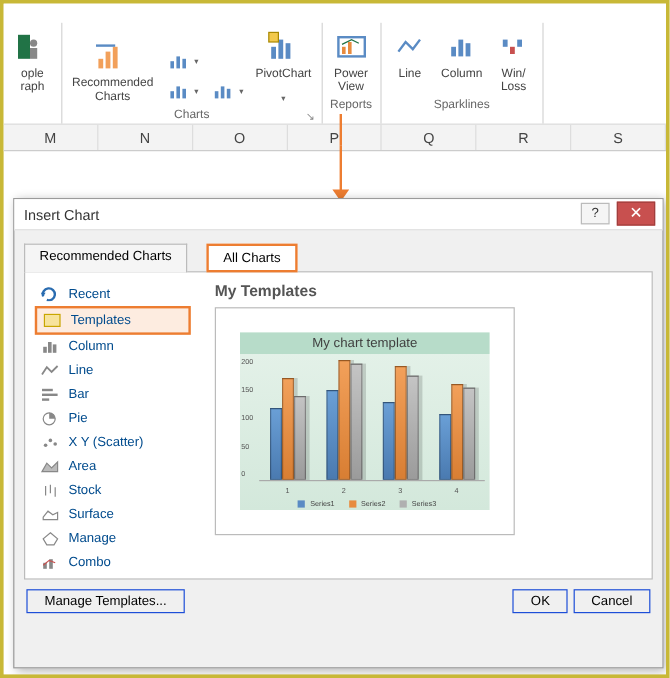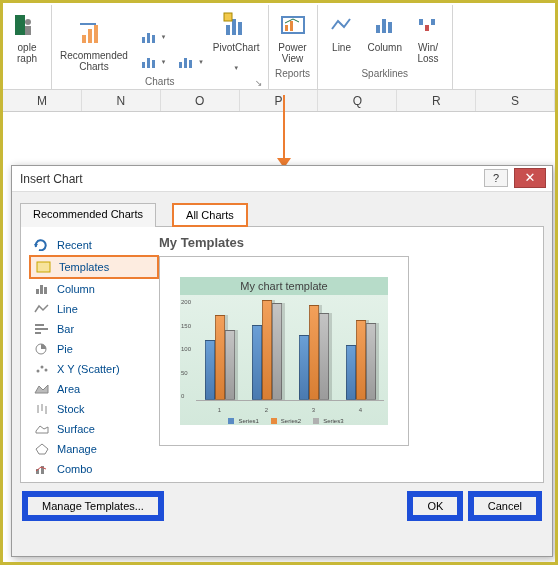--- a/index.html
+++ b/index.html
@@ -1,19 +1,19 @@
 <!DOCTYPE html>
 <html><head>
 <meta charset="utf-8">
 <style>
 * { box-sizing: border-box; margin: 0; padding: 0; font-family: "Segoe UI", Tahoma, sans-serif; }
 body { width: 558px; height: 565px; background: #fff; position: relative; overflow: hidden; border: 3px solid #c8b837; }
 
 
-.ribbon { background: #fff; padding: 2px 0 0 0; }
+.ribbon { background: #fff; padding: 16px 0 0 0; }
 .ribbon-groups { display: flex; border-bottom: 1px solid #d4d4d4; }
 .rg { border-right: 1px solid #d4d4d4; padding: 2px 4px; display: flex; flex-direction: column; align-items: center; }
 .rg-items { display: flex; align-items: flex-end; gap: 2px; }
 .rg-label { font-size: 10px; color: #666; text-align: center; margin-top: 2px; position: relative; width: 100%; }
 .rg-launcher { position: absolute; right: 0; bottom: -1px; width: 10px; height: 10px; font-size: 9px; color: #888; }
 .rbtn { display: flex; flex-direction: column; align-items: center; padding: 2px 4px; cursor: pointer; }
 .rbtn .ic { width: 32px; height: 32px; display: flex; align-items: center; justify-content: center; }
 .rbtn .ic.sm { width: 24px; height: 20px; }
 .rbtn .lbl { font-size: 10px; color: #444; text-align: center; line-height: 11px; margin-top: 1px; min-height: 22px; }
 .rbtn .dd { font-size: 7px; color: #666; }
@@ -23,21 +23,21 @@
 .col-headers div { flex: 1; text-align: center; font-size: 12px; color: #444; line-height: 22px; border-right: 1px solid #ddd; }
 
 
 .dialog { position: absolute; left: 8px; top: 162px; width: 542px; height: 392px; background: #f0f0f0; border: 1px solid #9a9a9a; box-shadow: 2px 2px 8px rgba(0,0,0,.3); }
 .dlg-title { height: 26px; background: #fff; display: flex; align-items: center; padding-left: 8px; font-size: 12px; color: #333; position: relative; border-bottom: 1px solid #ddd; }
 .dlg-title .help { position: absolute; right: 44px; top: 3px; width: 24px; height: 18px; border: 1px solid #bbb; font-size: 11px; text-align: center; line-height: 16px; background: #f5f5f5; }
 .dlg-title .close { position: absolute; right: 6px; top: 2px; width: 32px; height: 20px; background: #c8504f; color: #fff; font-size: 13px; text-align: center; line-height: 18px; border: 1px solid #a03e3d; }
 .dlg-tabs { display: flex; padding: 10px 8px 0 8px; gap: 16px; }
 .dlg-tab { padding: 4px 12px; font-size: 11px; border: 1px solid #bbb; background: #f5f5f5; cursor: pointer; border-bottom: none; position: relative; top: 1px; }
 .dlg-tab.active { background: #fff; border: 2px solid #ed7d31; z-index: 2; }
-.dlg-body { margin: 0 8px 8px 8px; border: 1px solid #bbb; background: #fff; height: 257px; display: flex; padding: 8px; gap: 0; }
+.dlg-body { margin: 0 8px 8px 8px; border: 1px solid #bbb; background: #fff; height: 257px; display: flex; padding: 8px; gap: 20px; }
 
 .sidebar { width: 130px; display: flex; flex-direction: column; }
 .sb-item { display: flex; align-items: center; gap: 6px; padding: 3px 4px; font-size: 11px; color: #004b8d; cursor: pointer; }
 .sb-item.sel { border: 2px solid #ed7d31; background: #fdece0; }
 .sb-item .si { width: 18px; height: 14px; display: flex; align-items: center; justify-content: center; }
 
 .preview { flex: 1; }
 .pv-title { font-size: 13px; color: #555; font-weight: 600; margin-bottom: 6px; }
 .pv-card { width: 250px; border: 1px solid #bbb; padding: 20px; }
 .pv-head { background: #b7dcc9; text-align: center; font-size: 11px; padding: 3px 0; color: #404040; }
@@ -48,21 +48,21 @@
 .bar { width: 10px; border: 1px solid rgba(0,0,0,.3); box-shadow: 3px 0 0 rgba(0,0,0,.15); }
 .b1 { background: linear-gradient(#6a9fd6,#4a7ab0); }
 .b2 { background: linear-gradient(#f2a05a,#d87e33); }
 .b3 { background: linear-gradient(#c4c4c4,#9b9b9b); }
 .xlab { position: absolute; bottom: 12px; left: 16px; right: 4px; display: flex; justify-content: space-around; font-size: 6px; color: #555; }
 .legend { position: absolute; bottom: 1px; left: 0; right: 0; text-align: center; font-size: 6px; color: #444; }
 .legend span { margin: 0 4px; }
 .lg-s { display: inline-block; width: 6px; height: 6px; margin-right: 2px; vertical-align: middle; }
 
 .dlg-footer { display: flex; justify-content: space-between; padding: 0 10px 8px 10px; }
-.btn { font-size: 11px; padding: 3px 14px; border: 6px solid #1d4ed8; background: #f0f0f0; cursor: pointer; }
+.btn { font-size: 11px; padding: 3px 14px; border: 1px solid #1d4ed8; background: #f0f0f0; cursor: pointer; }
 .btn.ok { font-weight: 400; text-align: center; }
 
 
 .arrow-line { position: absolute; background: #ed7d31; }
 .arrow-head { position: absolute; width: 0; height: 0; }
 </style>
 </head>
 <body>
 
 <div class="ribbon">

